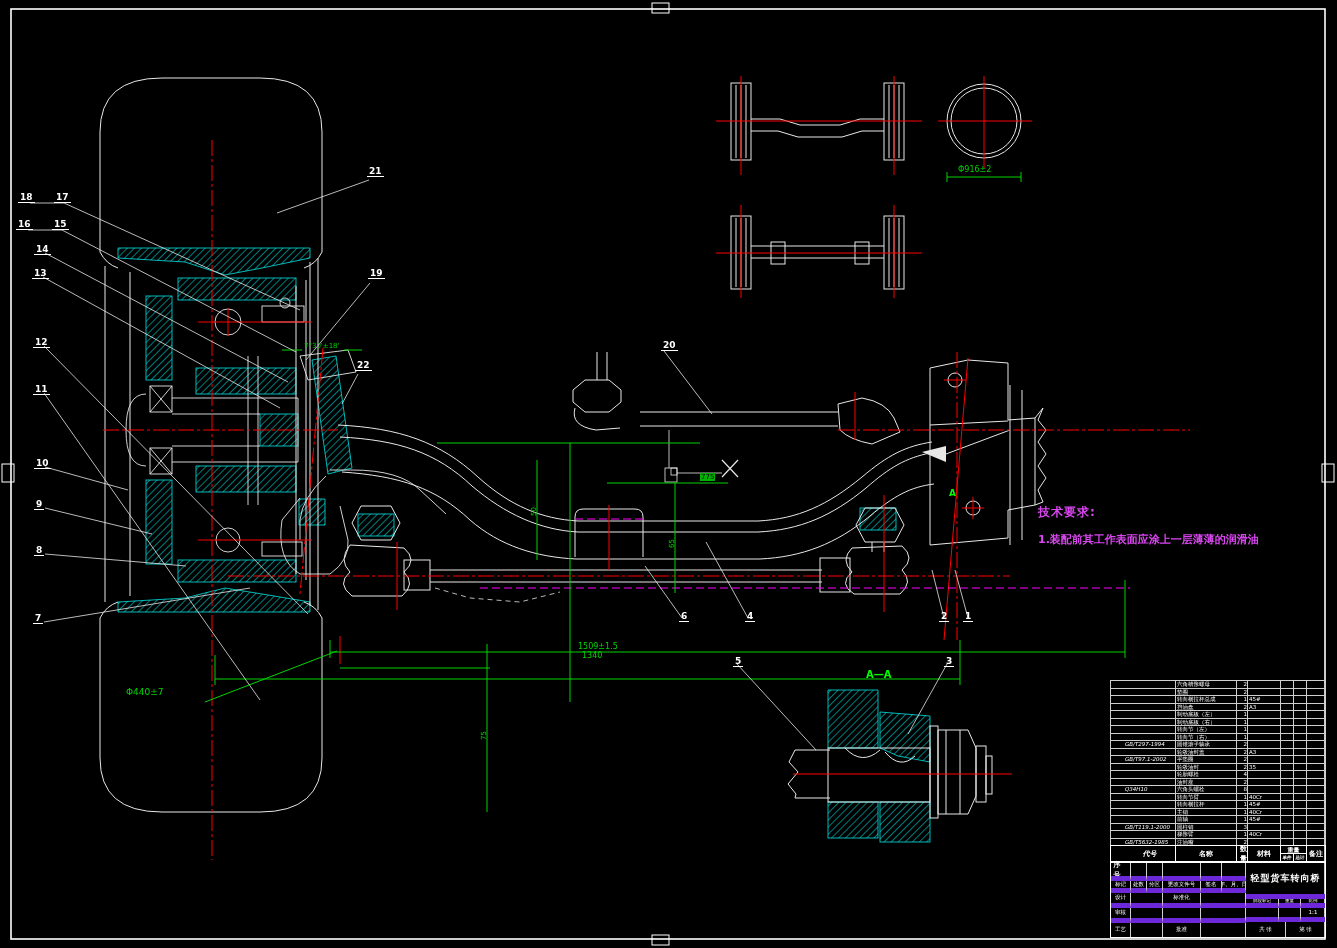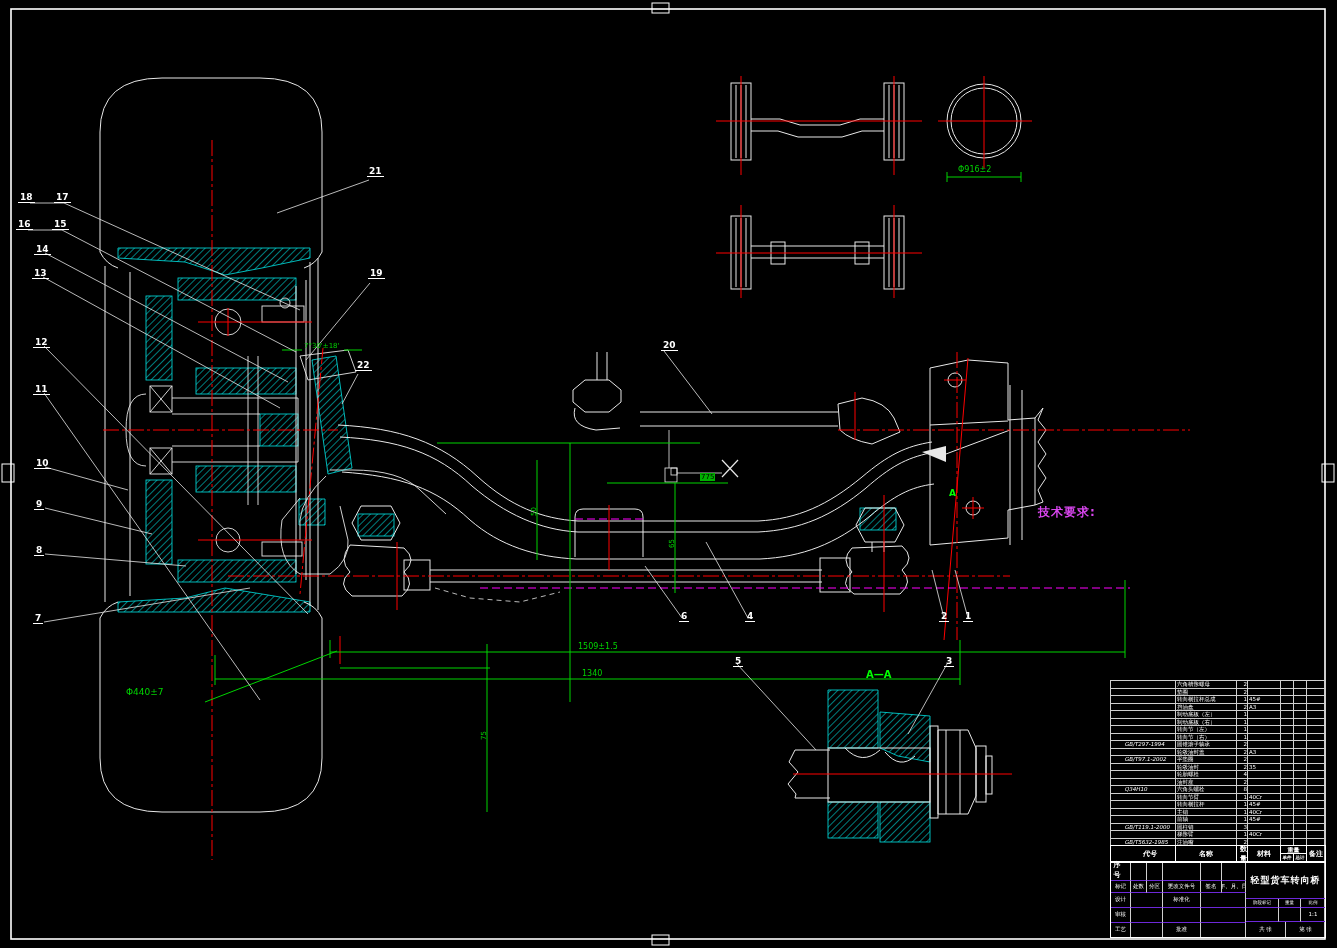--- a/index.html
+++ b/index.html
@@ -32,21 +32,21 @@
   #phead{position:absolute;left:0;top:165px;width:216px;height:17px;display:flex;
     border:1px solid #fff;box-sizing:border-box;font-weight:bold;}
   #phead > div{border-right:1px solid #fff;box-sizing:border-box;font-size:7px;
     display:flex;align-items:center;justify-content:center;}
   #phead .wcol{flex-direction:column;padding:0;}
   #phead .wcol .w1{font-size:6px;line-height:7px;border-bottom:1px solid #fff;width:100%;text-align:center;}
   #phead .wcol .w2{display:flex;width:100%;font-size:4.5px;line-height:8px;}
   #phead .wcol .w2 span{flex:1;text-align:center;}
   #phead .wcol .w2 span:first-child{border-right:1px solid #fff;}
   #tblock{position:absolute;left:0;top:182px;width:216px;height:76px;border:1px solid #fff;box-sizing:border-box;}
-  .tb-cell{position:absolute;border-right:1px solid #cfcfcf;border-bottom:1px solid #6d28d9;
+  .tb-cell{position:absolute;border-right:1px solid #cfcfcf;border-bottom:5px solid #6d28d9;
     box-sizing:border-box;font-size:5.5px;line-height:1;color:#fff;display:flex;
     align-items:center;justify-content:center;overflow:hidden;white-space:nowrap;}
   .tb-title{font-size:9px;font-weight:bold;letter-spacing:1px;}
 </style>
 </head>
 <body>
 
 <div id="sheet">
 
 <svg width="1337" height="948" viewBox="0 0 1337 948">
@@ -300,28 +300,29 @@
     <path d="M944,618 L932,570"></path>
     <path d="M968,618 L955,570"></path>
     <path d="M737,664 L816,750"></path>
     <path d="M947,664 L908,734"></path>
   </g>
 </svg>
 
 <div id="tech">
   <div class="hd">技术要求:</div>
   <div id="tech-lines">
+        <div class="ln">1.装配前其工作表面应涂上一层薄薄的润滑油</div>
       </div>
 </div>
 
 <div class="gn-label" style="left:866px;top:669px;font-size:10px;">A—A</div>
 <div class="gn-label" style="left:949px;top:488px;font-size:9px;">A</div>
 
 <div class="dim" style="left:578px;top:643px;font-size:8px;">1509±1.5</div>
-<div class="dim" style="left:582px;top:670px;font-size:8px;">1340</div>
+<div class="dim" style="left:582px;top:652px;font-size:8px;">1340</div>
 <div class="dim" style="left:700px;top:473px;"><span class="hl">775</span></div>
 <div class="dim rot" style="left:530px;top:516px;">50</div>
 <div class="dim rot" style="left:668px;top:548px;">65</div>
 <div class="dim rot" style="left:480px;top:740px;">75</div>
 <div class="dim" style="left:958px;top:166px;font-size:8px;">Φ916±2</div>
 <div class="dim" style="left:126px;top:688px;font-size:9px;">Φ440±7</div>
 <div class="dim" style="left:304px;top:342px;">7°30'±18'</div>
 
 <div id="callout-layer">
       <div class="callout" style="left: 963px; top: 611px;">1</div>

